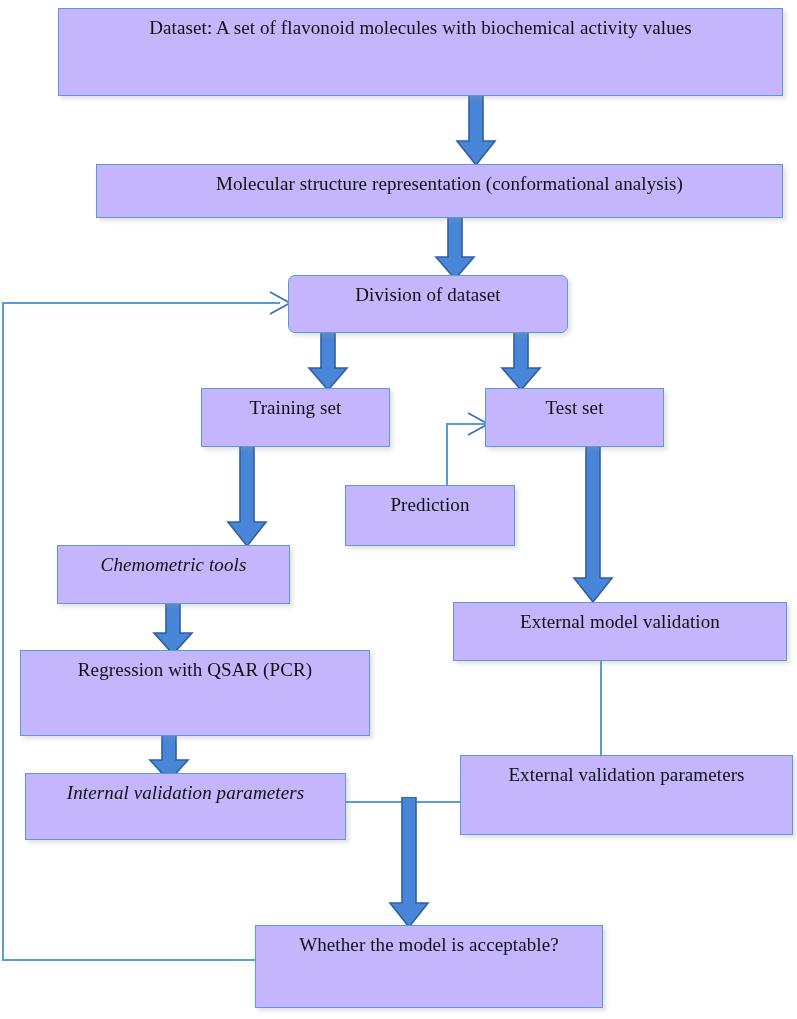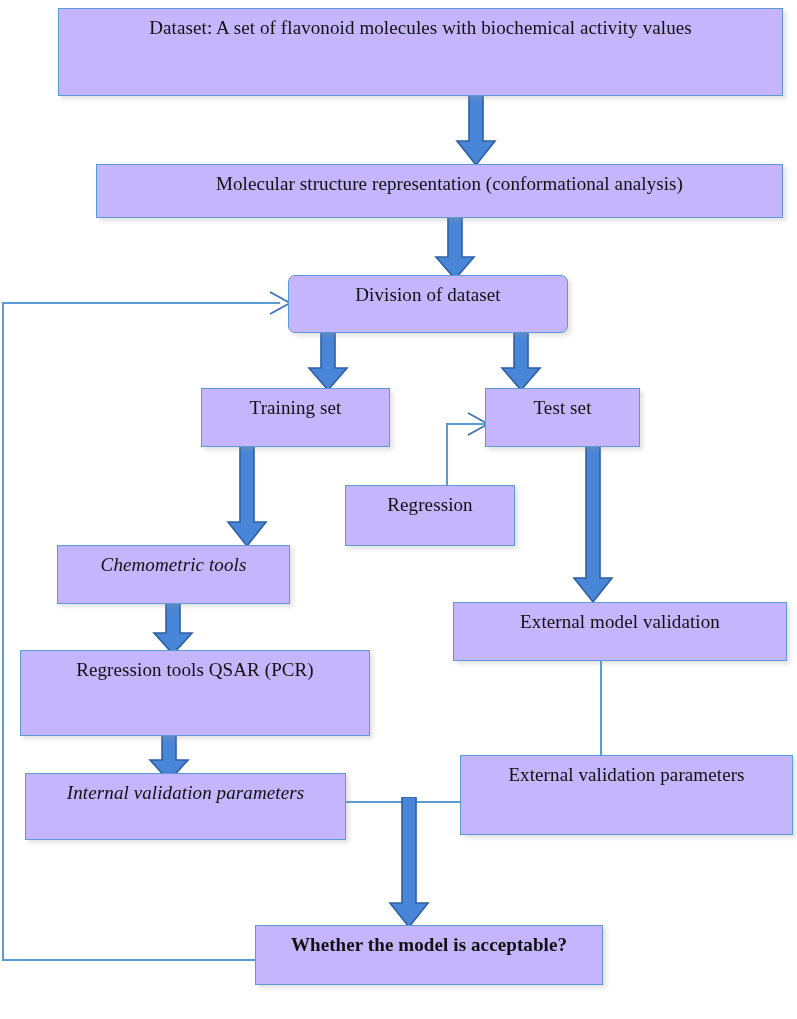--- a/index.html
+++ b/index.html
@@ -103,34 +103,34 @@
   <div class="blockarrow" style="left:500px; top:330px;">
     <svg width="42" height="62" viewBox="0 0 42 62">
       <polygon points="14,0 28,0 28,38 40,38 21,60 2,38 14,38" fill="#4a86d8" stroke="#2e5fa3" stroke-width="1.6" stroke-linejoin="miter"></polygon>
     </svg>
   </div>
 
   <div class="node" style="left:178px; top:388px; width:189px; height:59px;margin-left:23px;">
     <span class="label">Training set</span>
   </div>
 
-  <div class="node" style="left:485px; top:388px; width:155px; height:59px;">
+  <div class="node" style="left:485px; top:388px; width:179px; height:59px;">
     <span class="label">Test set</span>
   </div>
 
   <div class="line v" style="left:446px; top:423px; height:62px;"></div>
   <div class="line h" style="left:446px; top:423px; width:42px;"></div>
   <div class="thinarrow" style="left:466px; top:411px;">
     <svg width="26" height="26" viewBox="0 0 26 26">
       <polyline points="2,2 22,13 2,24" fill="none" stroke="#3d74b8" stroke-width="1.8"></polyline>
     </svg>
   </div>
 
   <div class="node" style="left:345px; top:485px; width:170px; height:61px;">
-    <span class="label">Regression</span>
+    <span class="label">Prediction</span>
   </div>
 
   <div class="blockarrow" style="left:226px; top:444px;">
     <svg width="42" height="104" viewBox="0 0 42 104">
       <polygon points="14,0 28,0 28,78 40,78 21,102 2,78 14,78" fill="#4a86d8" stroke="#2e5fa3" stroke-width="1.6" stroke-linejoin="miter"></polygon>
     </svg>
   </div>
 
   <div class="blockarrow" style="left:572px; top:444px;">
     <svg width="42" height="160" viewBox="0 0 42 160">
@@ -142,21 +142,21 @@
     <span class="label">Chemometric tools</span>
   </div>
 
   <div class="blockarrow" style="left:152px; top:600px;">
     <svg width="42" height="56" viewBox="0 0 42 56">
       <polygon points="14,0 28,0 28,33 40,33 21,54 2,33 14,33" fill="#4a86d8" stroke="#2e5fa3" stroke-width="1.6" stroke-linejoin="miter"></polygon>
     </svg>
   </div>
 
   <div class="node" style="left:20px; top:650px; width:350px; height:86px;">
-    <span class="label">Regression tools QSAR (PCR)</span>
+    <span class="label">Regression with QSAR (PCR)</span>
   </div>
 
   <div class="blockarrow" style="left:148px; top:731px;">
     <svg width="42" height="52" viewBox="0 0 42 52">
       <polygon points="14,0 28,0 28,29 40,29 21,50 2,29 14,29" fill="#4a86d8" stroke="#2e5fa3" stroke-width="1.6" stroke-linejoin="miter"></polygon>
     </svg>
   </div>
 
   <div class="node" style="left:453px; top:602px; width:334px; height:59px;">
     <span class="label">External model validation</span>
@@ -173,17 +173,17 @@
   <div class="node" style="left:25px; top:773px; width:321px; height:67px;font-style:italic;">
     <span class="label">Internal validation parameters</span>
   </div>
 
   <div class="blockarrow" style="left:388px; top:797px;">
     <svg width="42" height="132" viewBox="0 0 42 132">
       <polygon points="14,0 28,0 28,106 40,106 21,130 2,106 14,106" fill="#4a86d8" stroke="#2e5fa3" stroke-width="1.6" stroke-linejoin="miter"></polygon>
     </svg>
   </div>
 
-  <div class="node" style="left:255px; top:925px; width:348px; height:60px;font-weight:bold;">
+  <div class="node" style="left:255px; top:925px; width:348px; height:83px;">
     <span class="label">Whether the model is acceptable?</span>
   </div>
 
 </div>
 
 </body></html>

